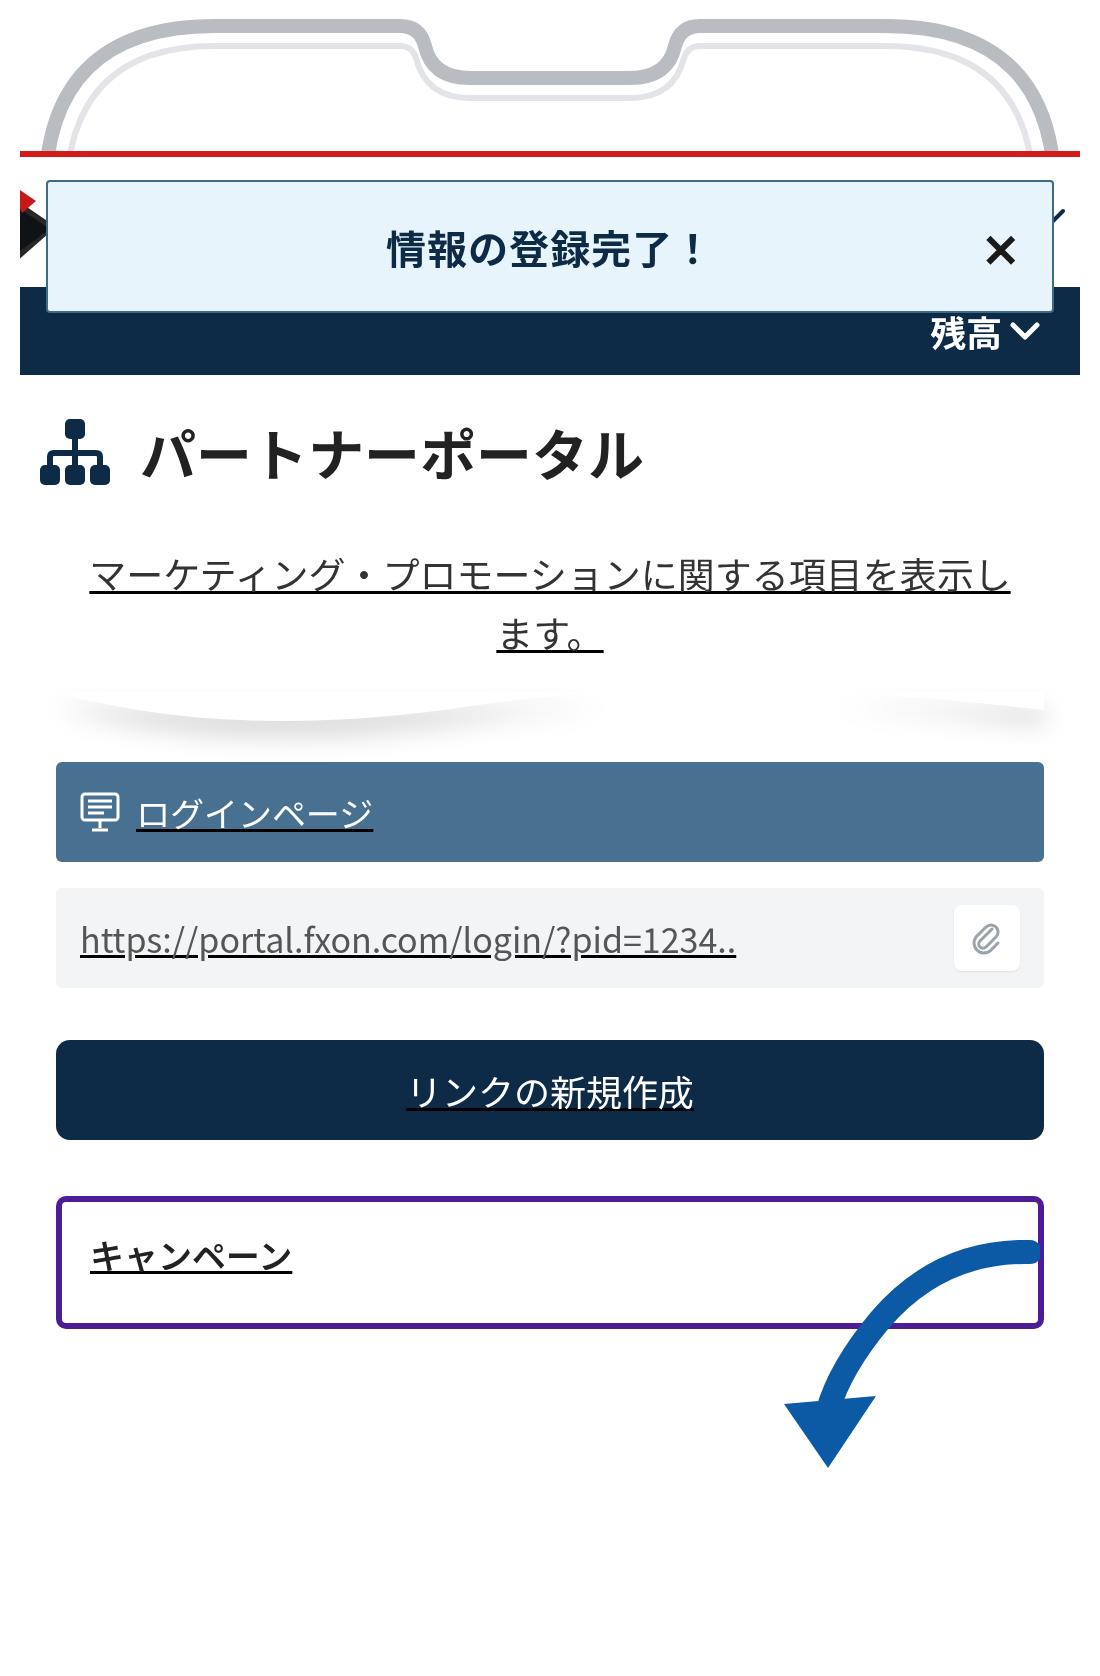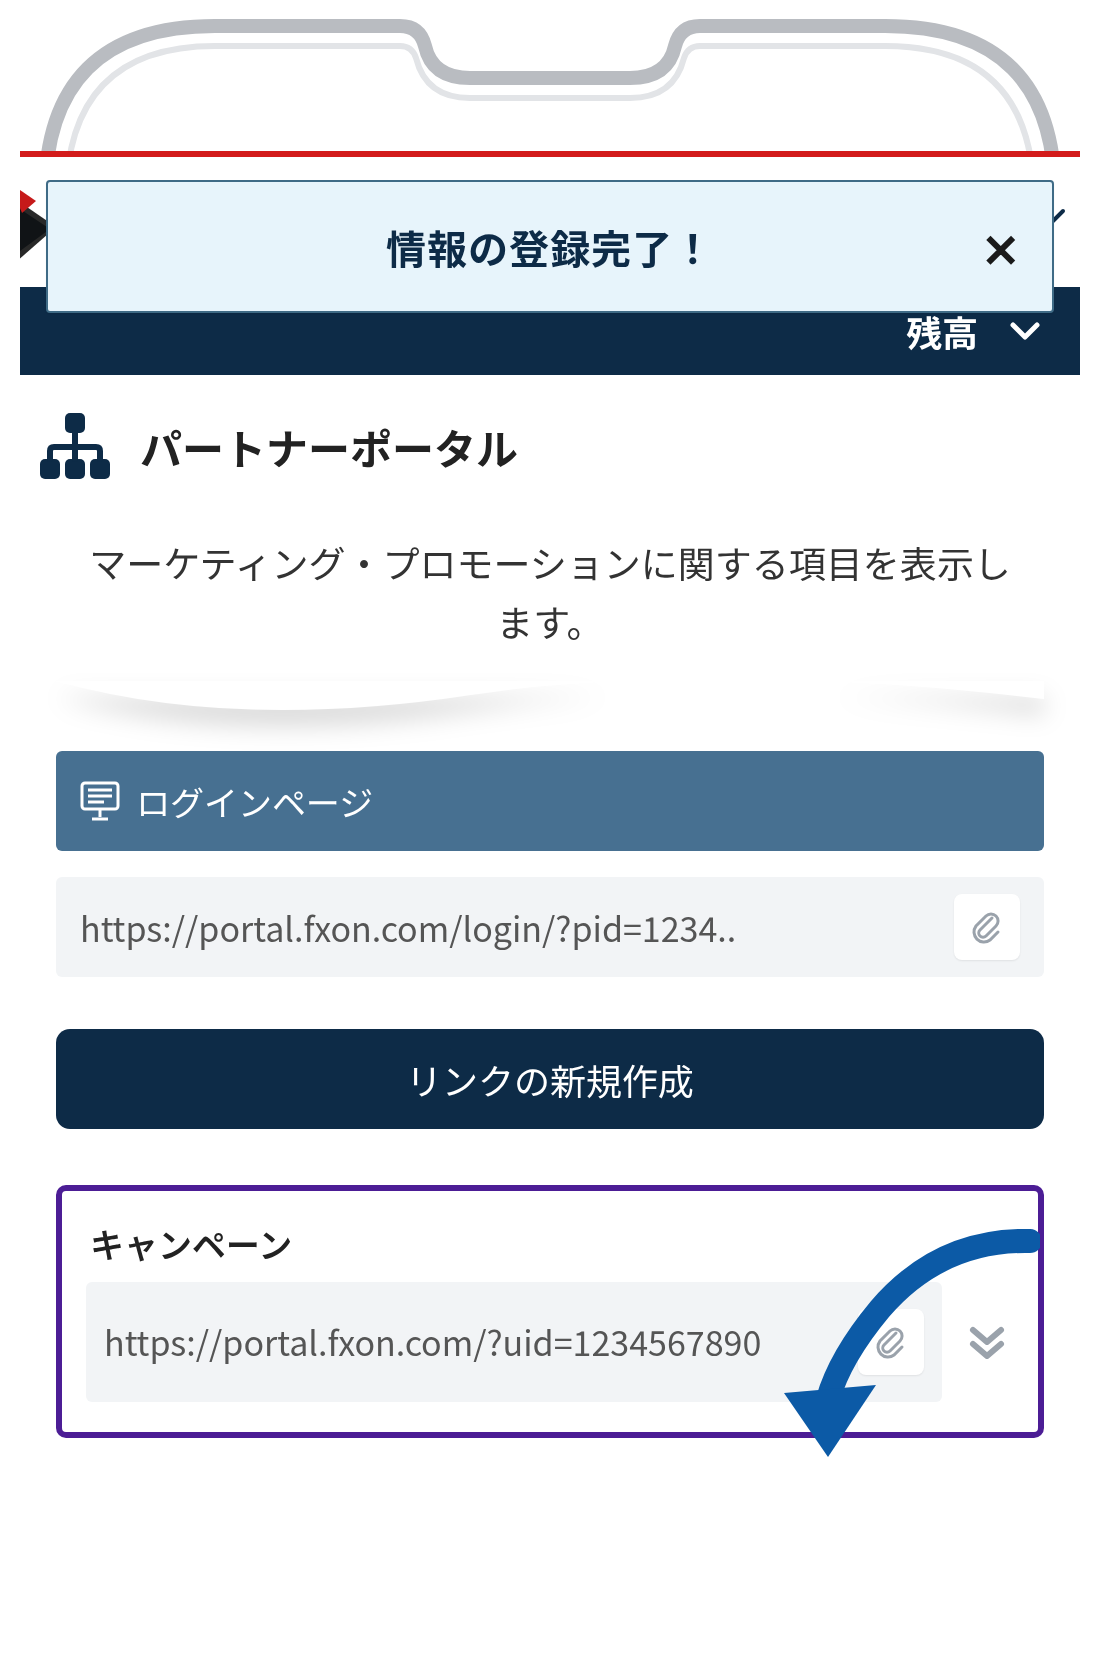--- a/index.html
+++ b/index.html
@@ -99,40 +99,40 @@
 
   
   .balance-bar {
     background: #0d2b47;
     color: #fff;
     height: 88px;
     display: flex;
     align-items: center;
     justify-content: flex-end;
     padding-right: 40px;
-    gap: 32px;
+    gap: 8px;
     font-size: 36px;
     font-weight: 700;
   }
 
   
   .section-title {
     display: flex;
     align-items: center;
     gap: 28px;
     padding: 36px 18px 28px;
   }
   .section-title .label {
-    font-size: 42px;
+    font-size: 56px;
     font-weight: 700;
     color: #222;
   }
 
   
-  .content-pad { padding: 0 36px; }
+  .content-pad { padding: 0 36px; text-decoration: underline; }
   .desc-card {
     background: #fff;
     border-radius: 10px;
     padding: 24px 20px 40px;
     font-size: 37px;
     color: #333;
     text-align: center;
     line-height: 1.6;
     position: relative;
   }
@@ -347,34 +347,18 @@
         </div>
 
         <svg class="arrow-overlay" width="260" height="230" viewBox="0 0 260 230" style="position:absolute; right:40px; top:720px;">
           <path d="M250 12 Q 160 10 100 80 Q 60 128 48 170" fill="none" stroke="#0c5aa6" stroke-width="24" stroke-linecap="round"></path>
           <path d="M250 12 Q 160 10 100 80 Q 60 128 48 170" fill="none" stroke="#0d2b47" stroke-width="26" stroke-linecap="round" opacity="0"></path>
           <polygon points="48,228 4,164 96,156" fill="#0c5aa6"></polygon>
         </svg>
 
         <div class="campaign-card">
           <div class="campaign-title">キャンペーン</div>
-          <div class="campaign-row">
-            <div class="campaign-url-box">
-              <div class="url-text-multi">https://portal.fxon.com/?uid=1234567890</div>
-              <div class="copy-btn">
-                <svg width="34" height="34" viewBox="0 0 34 34">
-                  <path d="M22 8 L10 20 a4 4 0 0 0 6 6 L26 16 a7 7 0 0 0 -10 -10 L6 16 a10 10 0 0 0 14 14 L28 22" fill="none" stroke="#9aa2ab" stroke-width="3" stroke-linecap="round"></path>
-                </svg>
-              </div>
-            </div>
-            <div class="expand-btn">
-              <svg width="44" height="44" viewBox="0 0 44 44">
-                <path d="M8 10 L22 22 L36 10" fill="none" stroke="#9aa2ab" stroke-width="6" stroke-linecap="round" stroke-linejoin="round"></path>
-                <path d="M8 24 L22 36 L36 24" fill="none" stroke="#9aa2ab" stroke-width="6" stroke-linecap="round" stroke-linejoin="round"></path>
-              </svg>
-            </div>
-          </div>
         </div>
 
       </div>
     </div>
   </div>
 </div>
 
 </body></html>

